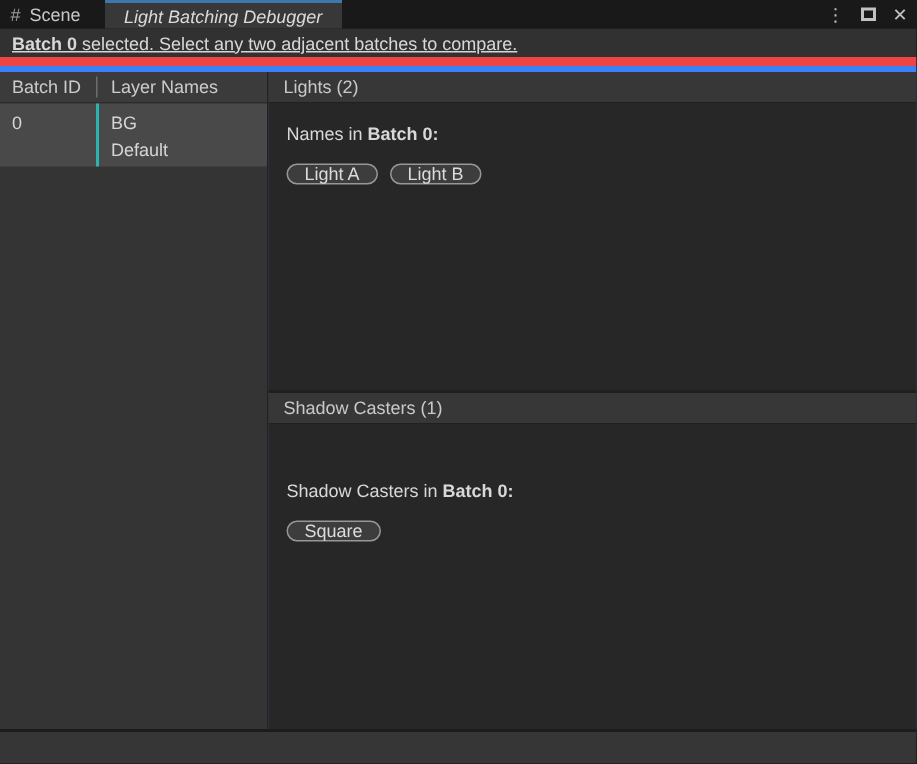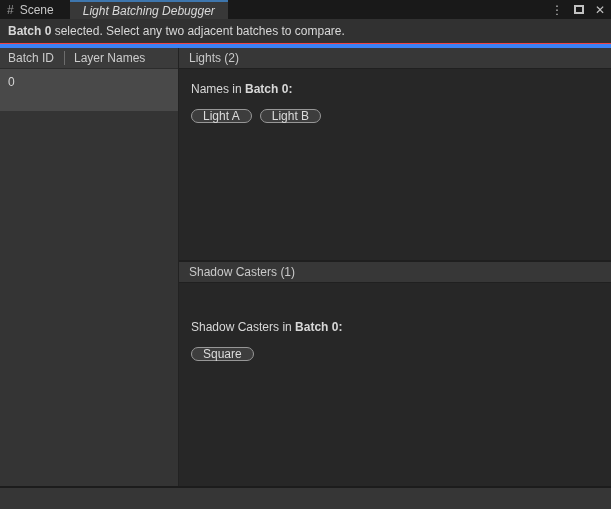--- a/index.html
+++ b/index.html
@@ -40,24 +40,25 @@
   }
   .ctrl { display: inline-flex; align-items: center; justify-content: center; cursor: default; }
   .ctrl-menu { font-size: 12px; letter-spacing: 0; }
   .ctrl-max { width: 10px; height: 9px; border: 2px solid #c2c2c2; }
   .ctrl-close { font-size: 12px; }
 
   
   .infobar {
     height: 25px; flex: 0 0 25px;
     background: #313131;
-    border-bottom: 1px solid #ef4444;
+    border-bottom: 6px solid #ef4444;
     display: flex; align-items: center;
     padding: 0 8px;
     color: #d8d8d8;
+    text-decoration: underline;
   }
   .infobar b { font-weight: bold; }
 
   
   .main { flex: 1 1 auto; display: flex; background: #3b82f6; padding-top: 4px; min-height: 0; }
 
   
   .left-panel {
     width: 179px; flex: 0 0 179px;
     background: #343434;
@@ -151,20 +152,24 @@
   <div class="main">
 
     <div class="left-panel">
       <div class="table-header">
         <span class="col-batch">Batch ID</span>
         <span class="header-divider"></span>
         <span class="col-layers-header">Layer Names</span>
       </div>
       <div class="batch-row">
         <div class="cell-id">0</div>
+        <div class="cell-layers">
+          <span class="layer-name">BG</span>
+          <span class="layer-name">Default</span>
+        </div>
       </div>
     </div>
 
     <div class="right-panel">
 
       <div class="section section-lights">
         <div class="section-header">Lights (2)</div>
         <div class="section-body">
           <div class="section-label"><span>Names in </span><b>Batch 0:</b></div>
           <div class="pill-row">

